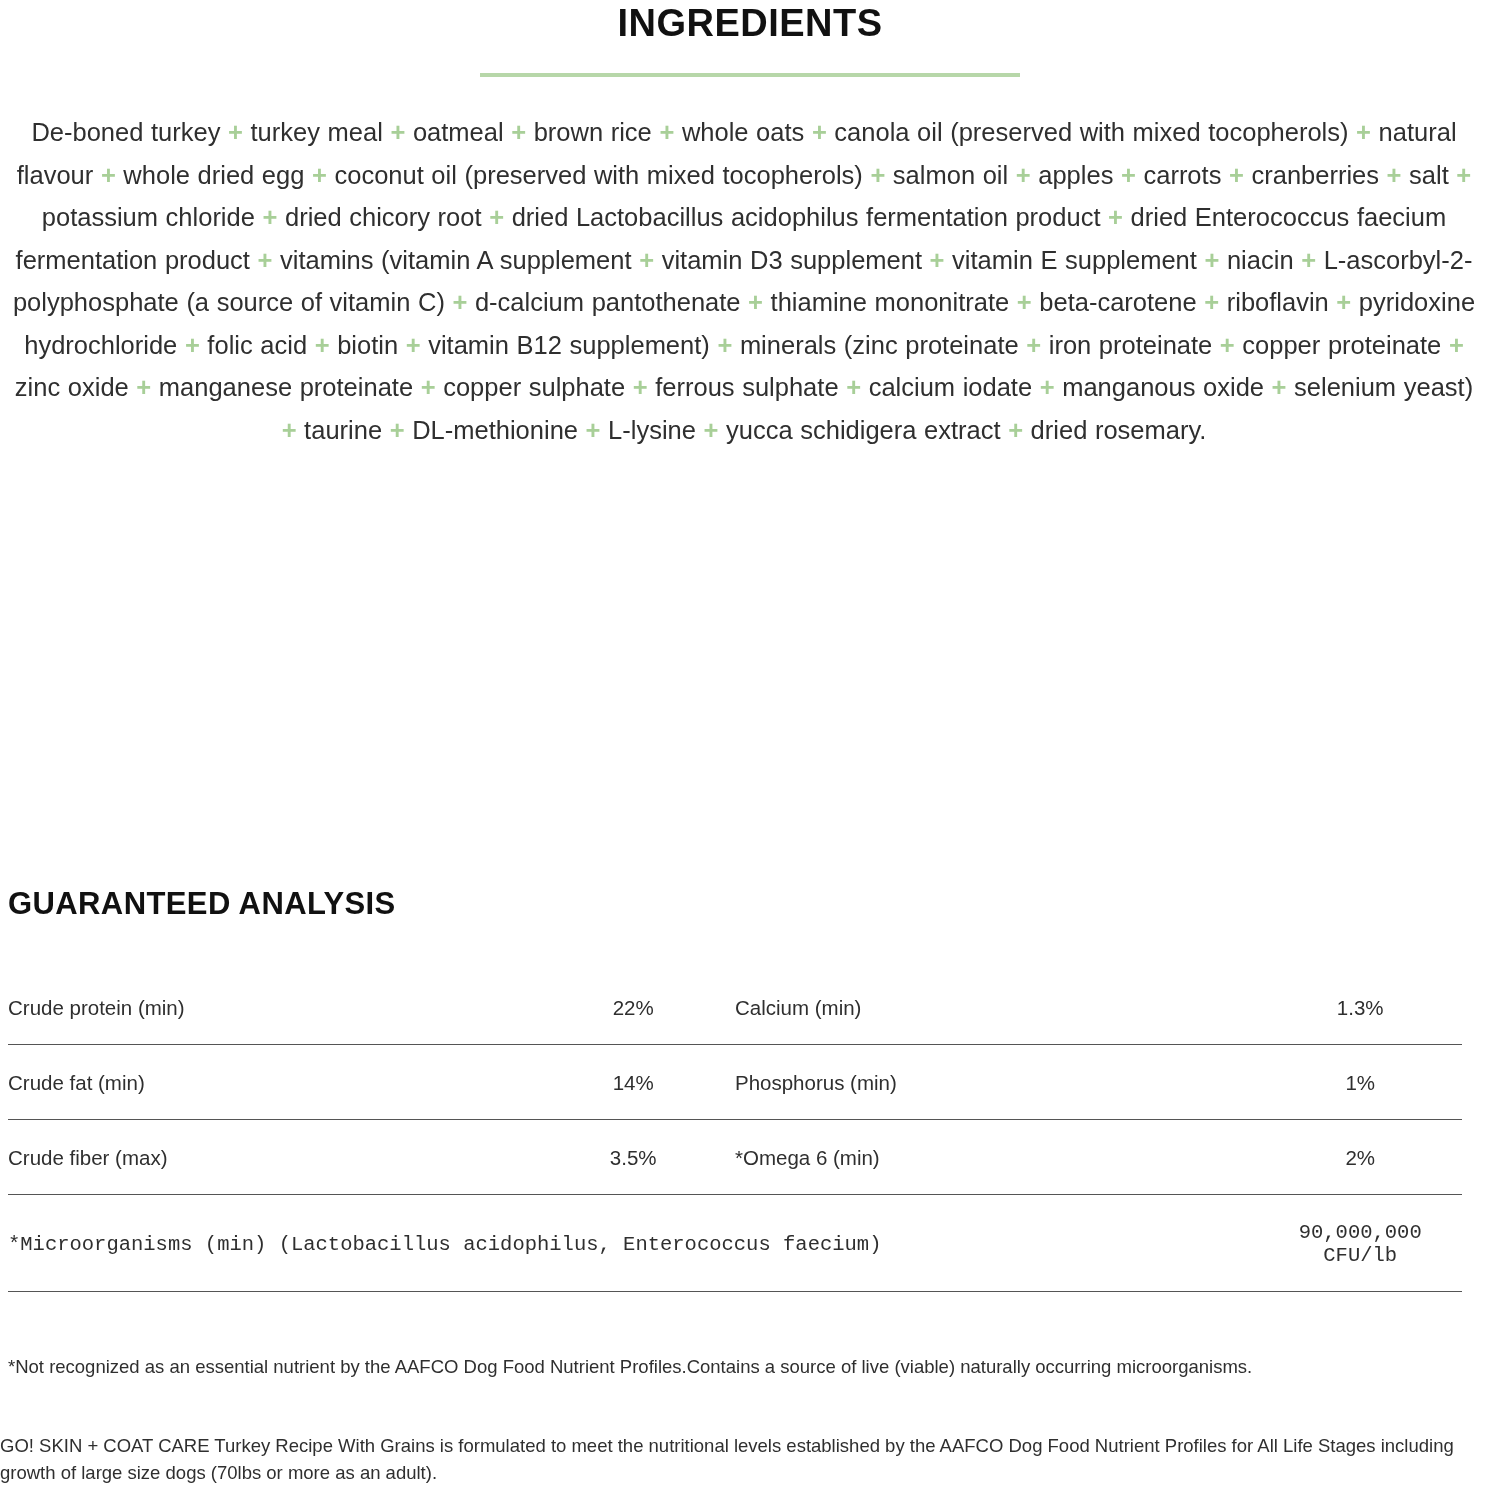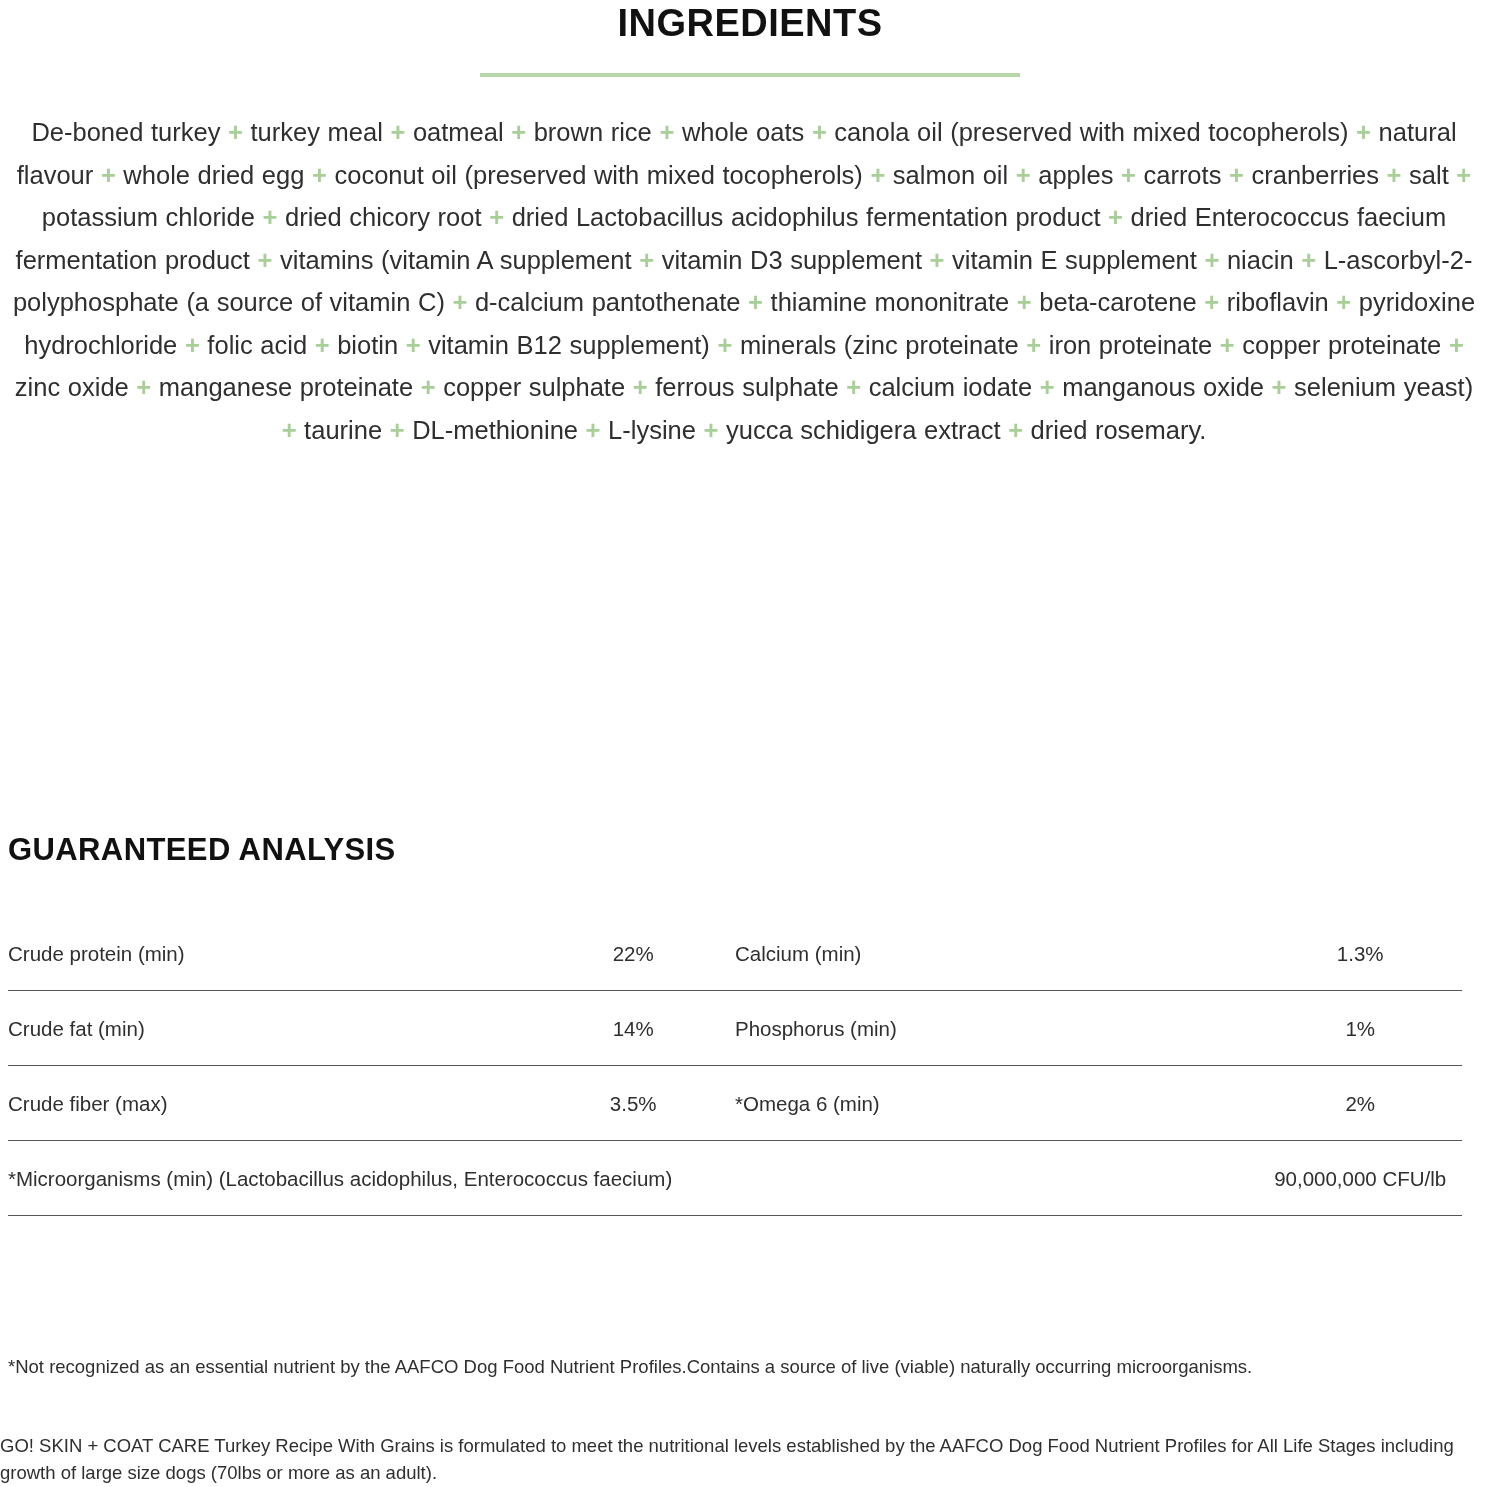--- a/index.html
+++ b/index.html
@@ -49,21 +49,21 @@
   }
   .plus {
     color: #a8cf98;
     font-weight: 600;
   }
 
   
   .ga-wrap {
     position: absolute;
     left: 0;
-    top: 832px;
+    top: 886px;
     width: 1410px;
   }
   .ga-title {
     font-size: 31px;
     font-weight: bold;
     letter-spacing: 0.4px;
     color: #111111;
     margin: 0 0 0 8px;
   }
   table.ga {
@@ -79,20 +79,21 @@
     vertical-align: middle;
   }
   td.lbl { width: 36%; text-align: left; }
   td.val { width: 14%; text-align: center; }
   td.lbl2 { width: 36%; text-align: left; padding-left: 2px; }
   td.val2 { width: 14%; text-align: center; }
 
   tr.micro td {
     border-bottom: 1.5px solid #555555;
     padding: 26px 0 24px 0;
+    font-family: Liberation Mono, monospace;
   }
   tr.micro td.micro-label { text-align: left; }
   tr.micro td.micro-value { text-align: center; }
 
   .footnote {
     position: absolute;
     left: 8px;
     top: 1354px;
     width: 1470px;
     font-size: 18.5px;

